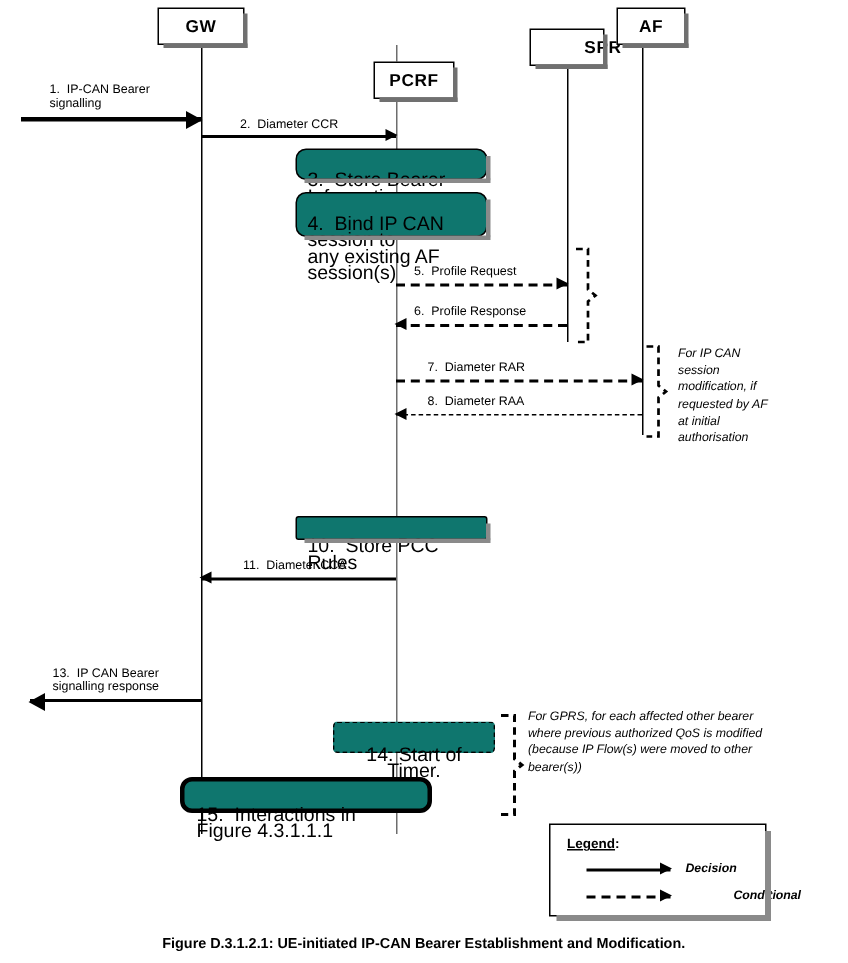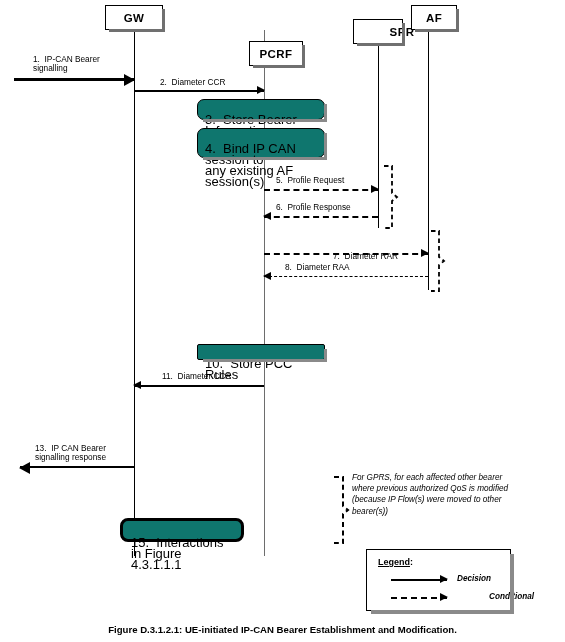--- a/index.html
+++ b/index.html
@@ -293,37 +293,43 @@
     <span class="line"></span>
     <span class="head left"></span>
   </div>
 
   <div class="brace" style="left:381px; top:163px;">
     <svg width="18" height="68" viewBox="0 0 18 68">
       <path d="M3 3 L11 3 L11 30 L16 34 L11 38 L11 65 L3 65" fill="none" stroke="#000" stroke-width="1.8" stroke-dasharray="4.5,3.2" stroke-linecap="butt"></path>
     </svg>
   </div>
 
-  <div class="msg-label" style="left:285px; top:252px;margin-left:48px;"><span class="num">7.</span>&nbsp;&nbsp;<span>Diameter RAR</span></div>
+  <div class="msg-label" style="left:285px; top:240px;"><span class="num">7.</span>&nbsp;&nbsp;<span>Diameter RAR</span></div>
   <div class="arrow dashed-l" style="left:264px; top:253px; width:164px;">
     <span class="line"></span>
     <span class="head right"></span>
   </div>
 
   <div class="msg-label" style="left:285px; top:263px;"><span class="num">8.</span>&nbsp;&nbsp;<span>Diameter RAA</span></div>
   <div class="arrow dashed-thin" style="left:264px; top:276px; width:164px;">
     <span class="line"></span>
     <span class="head left"></span>
   </div>
 
   <div class="brace" style="left:428px; top:228px;">
     <svg width="18" height="66" viewBox="0 0 18 66">
       <path d="M3 3 L11 3 L11 29 L16 33 L11 37 L11 63 L3 63" fill="none" stroke="#000" stroke-width="1.8" stroke-dasharray="4.5,3.2" stroke-linecap="butt"></path>
     </svg>
   </div>
+  <div class="note" style="left:452px; top:230px; width:95px;">For IP CAN
+session
+modification, if
+requested by AF
+at initial
+authorisation</div>
 
 
   <div class="proc-box sq" style="left:197px; top:344px; width:128px; height:16px; padding-top:2px;">
     <span class="num">10.</span>&nbsp;&nbsp;<span>Store PCC Rules</span>
     <span class="shadow-r"></span>
     <span class="shadow-b"></span>
   </div>
 
   <div class="msg-label" style="left:162px; top:372px;"><span class="num">11.</span>&nbsp;&nbsp;<span>Diameter CCA</span></div>
   <div class="arrow solid" style="left:134px; top:385px; width:130px;">
@@ -332,22 +338,25 @@
   </div>
 
 
   <div class="msg-label" style="left:35px; top:444px; width:100px;"><span class="num">13.</span>&nbsp;&nbsp;<span>IP CAN Bearer
 signalling response</span></div>
   <div class="arrow solid" style="left:20px; top:466px; width:114px;">
     <span class="line"></span>
     <span class="head left big"></span>
   </div>
 
-
-  <div class="proc-box heavy" style="left:120px; top:518px; width:124px; height:24px; padding:5px 8px;">
+  <div class="proc-box dash" style="left:222px; top:481px; width:108px; height:21px; text-align:center; padding:4px 4px;">
+    <span class="num">14.</span>&nbsp;<span>Start of Timer.</span>
+  </div>
+
+  <div class="proc-box heavy" style="left:120px; top:518px; width:168px; height:24px; padding:5px 8px;">
     <span class="num">15.</span>&nbsp;&nbsp;<span>Interactions in Figure 4.3.1.1.1</span>
   </div>
 
   <div class="brace" style="left:330px; top:474px;">
     <svg width="20" height="72" viewBox="0 0 20 72">
       <path d="M4 3 L13 3 L13 32 L18 36 L13 40 L13 69 L4 69" fill="none" stroke="#000" stroke-width="2" stroke-dasharray="5,3.4" stroke-linecap="butt"></path>
     </svg>
   </div>
   <div class="note" style="left:352px; top:472px; width:212px;">For GPRS, for each affected other bearer
 where previous authorized QoS is modified

